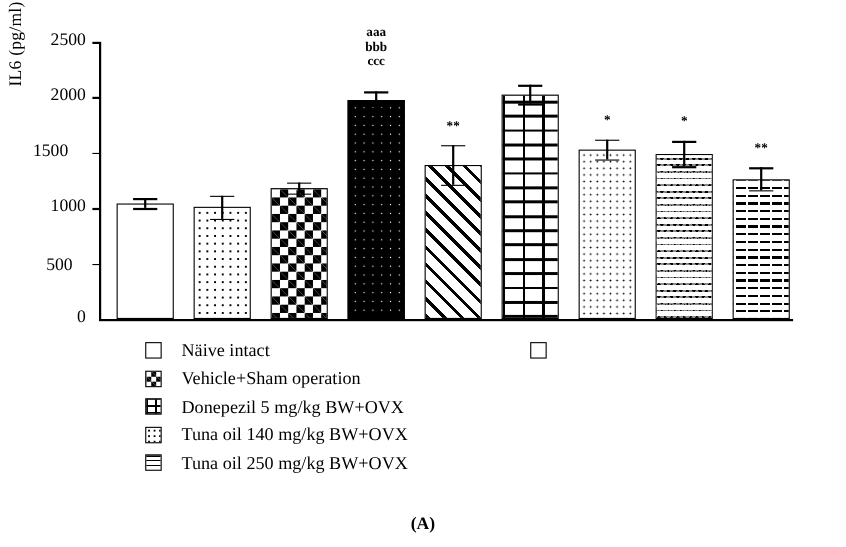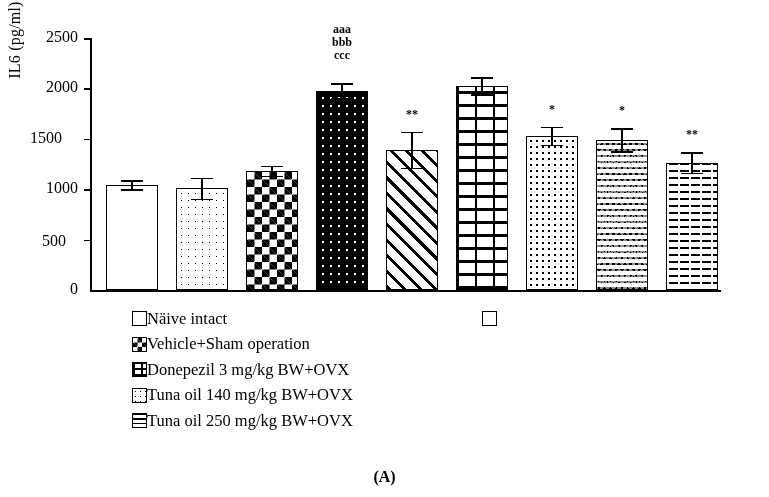--- a/index.html
+++ b/index.html
@@ -177,21 +177,21 @@
     font-size: 16.5px;
   }
   .legend-row {
     display: flex;
     height: 25.5px;
     align-items: center;
   }
   .legend-item {
     display: flex;
     align-items: center;
-    gap: 0;
+    gap: 18px;
   }
   .legend-item.col1 { width: 350px; }
   .swatch {
     width: 15px;
     height: 15px;
     border: 1.3px solid #000;
     box-sizing: border-box;
     position: relative;
     overflow: hidden;
     flex: 0 0 auto;
@@ -309,21 +309,21 @@
       </div>
       <div class="legend-row">
         <div class="legend-item col1">
           <span class="swatch sw-diamond"></span>
           <span>Vehicle+Sham operation</span>
         </div>
       </div>
       <div class="legend-row">
         <div class="legend-item">
           <span class="swatch sw-bricks"></span>
-          <span>Donepezil 3 mg/kg BW+OVX</span>
+          <span>Donepezil 5 mg/kg BW+OVX</span>
         </div>
       </div>
       <div class="legend-row">
         <div class="legend-item col1">
           <span class="swatch sw-dots"></span>
           <span>Tuna oil 140 mg/kg BW+OVX</span>
         </div>
       </div>
       <div class="legend-row">
         <div class="legend-item col1">

